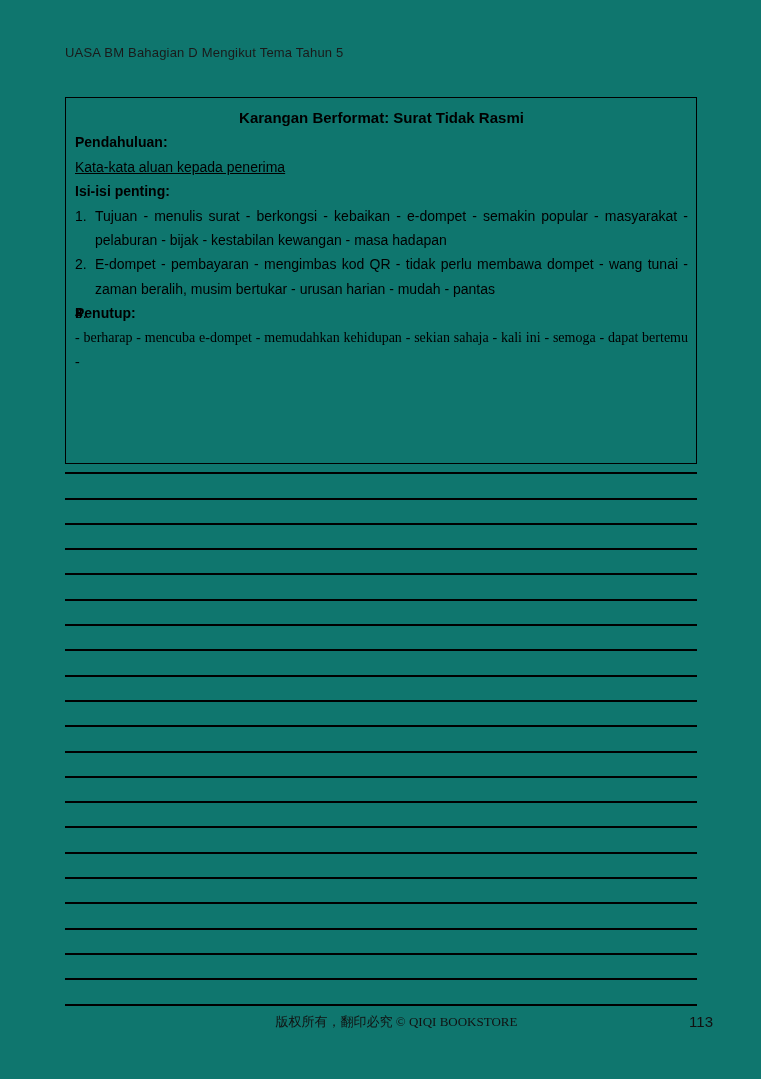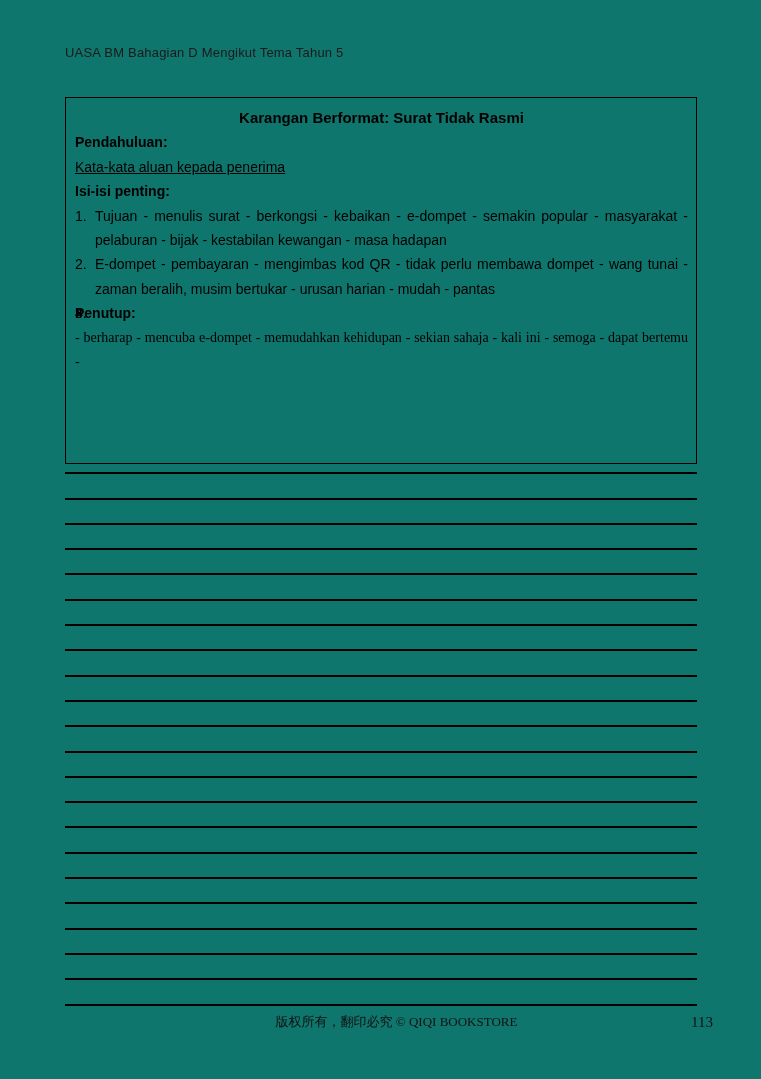--- a/index.html
+++ b/index.html
@@ -83,21 +83,21 @@
     text-align: center;
     font-family: "Liberation Serif", "DejaVu Serif", serif;
     font-size: 13px;
     line-height: 20px;
     color: #111111;
   }
   .page-number {
     position: absolute;
     right: 64px;
     top: 0;
-    font-family: Liberation Serif, serif;
+    font-family: Liberation Sans, sans-serif;
     font-size: 15px;
     color: #111111;
   }
 </style>
 </head>
 <body>
 
 <div class="page">
 
   <div class="page-header">

